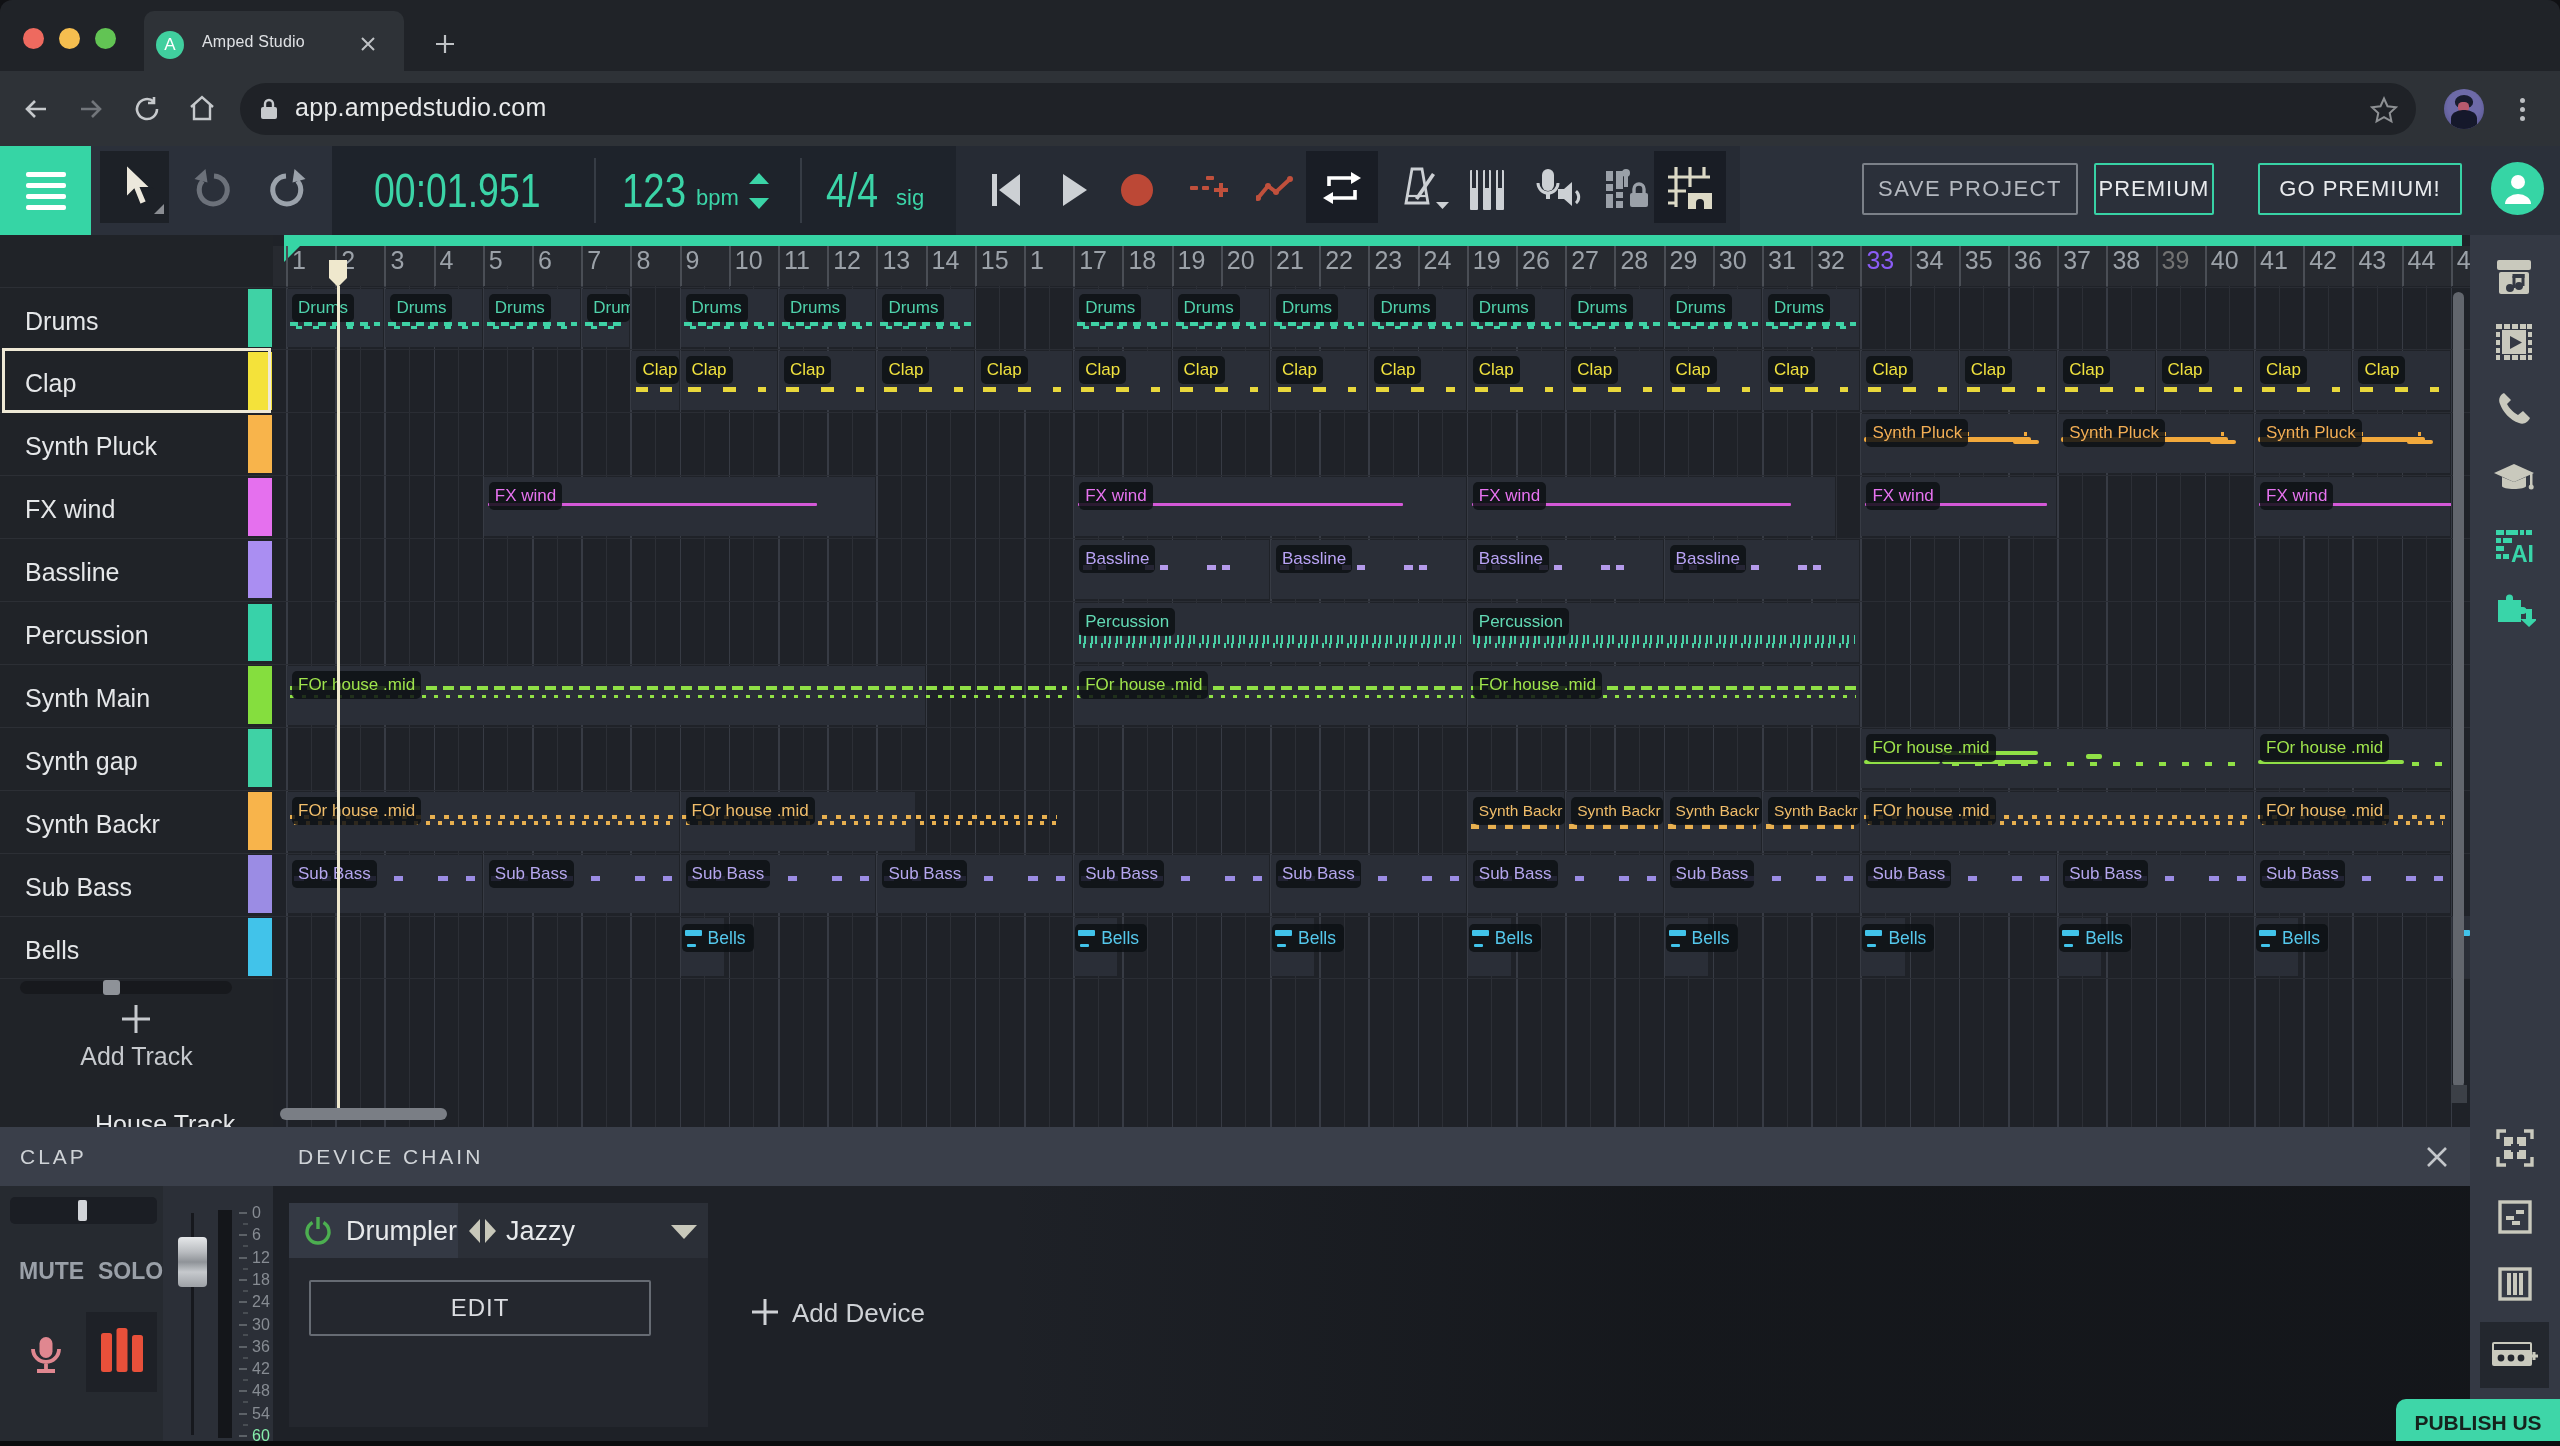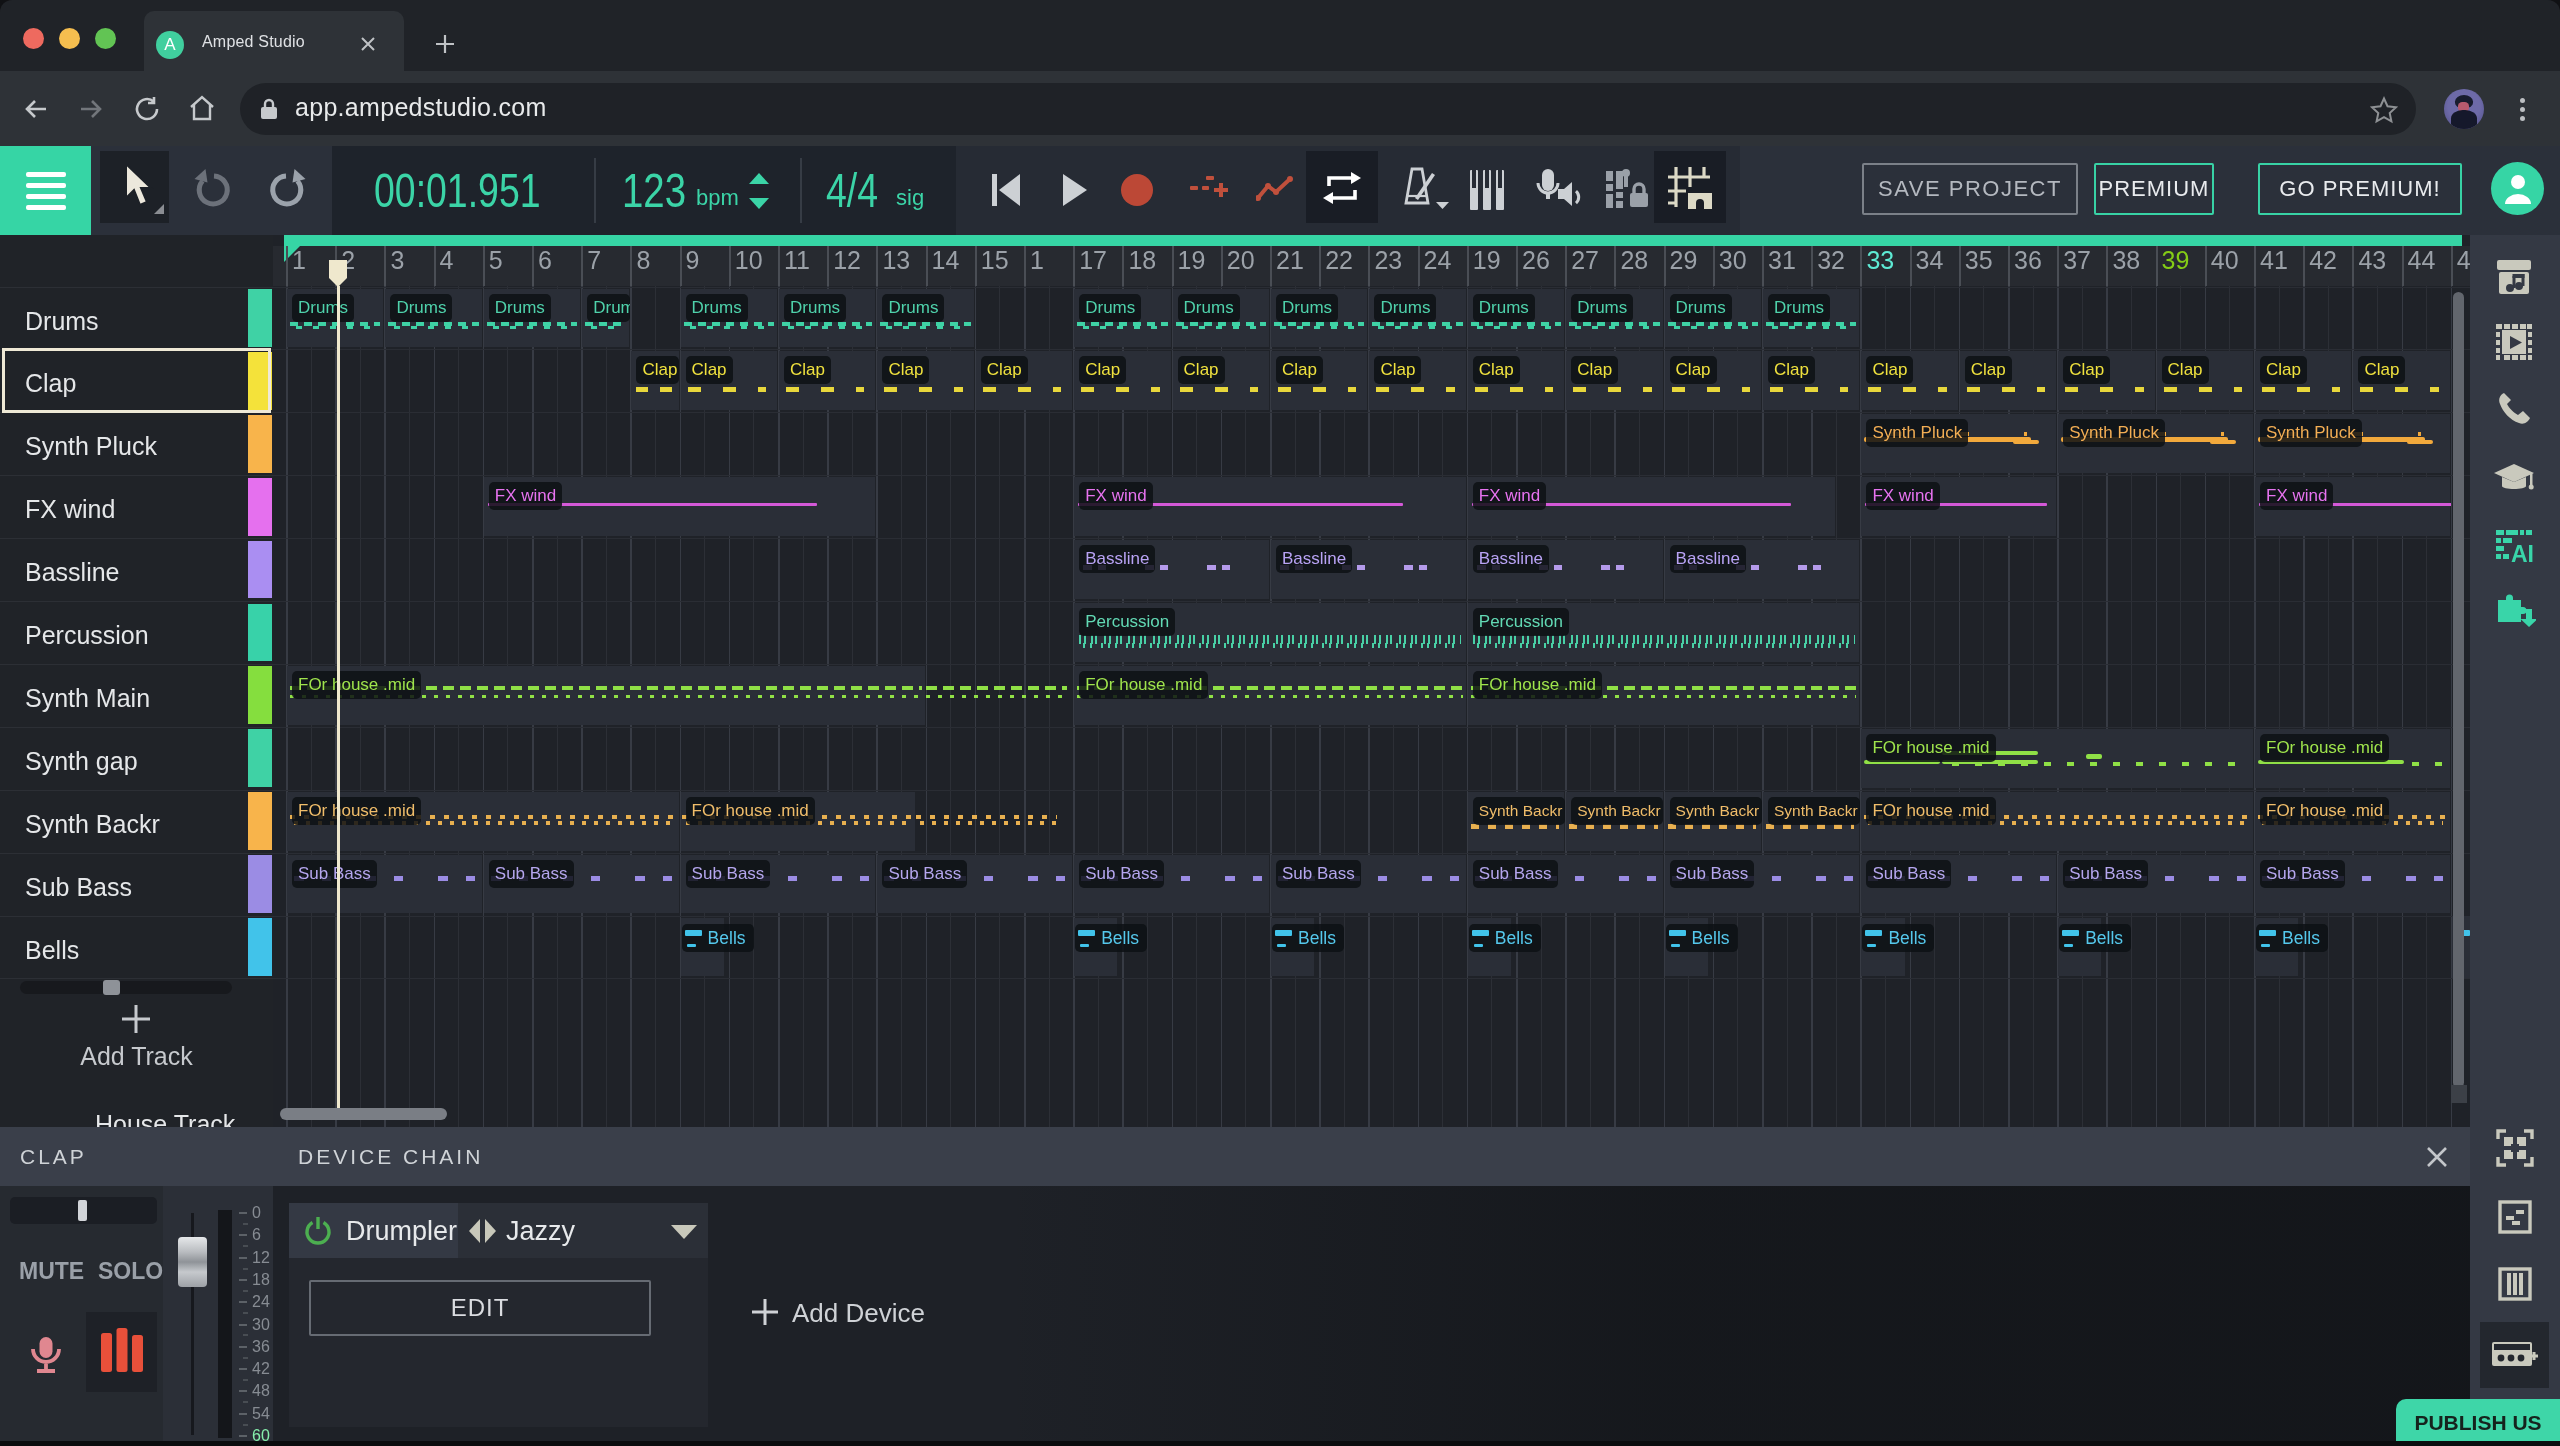--- a/index.html
+++ b/index.html
@@ -310,21 +310,21 @@
     <div class="abs" style="left:1762.0px;top:286px;width:1.5px;height:841px;background:#373b44"></div>
     <div class="abs" style="left:1786.6px;top:286px;width:1px;height:841px;background:#2c2f36"></div>
     <div class="abs" style="left:1768.0px;top:246px;font-size:25px;color:#9ba1a8">31</div>
     <div class="abs" style="left:1811.2px;top:246px;width:2px;height:40px;background:#4a4e55"></div>
     <div class="abs" style="left:1811.2px;top:286px;width:1.5px;height:841px;background:#373b44"></div>
     <div class="abs" style="left:1835.8px;top:286px;width:1px;height:841px;background:#2c2f36"></div>
     <div class="abs" style="left:1817.2px;top:246px;font-size:25px;color:#9ba1a8">32</div>
     <div class="abs" style="left:1860.4px;top:246px;width:2px;height:40px;background:#4a4e55"></div>
     <div class="abs" style="left:1860.4px;top:286px;width:1.5px;height:841px;background:#373b44"></div>
     <div class="abs" style="left:1885.0px;top:286px;width:1px;height:841px;background:#2c2f36"></div>
-    <div class="abs" style="left:1866.4px;top:246px;font-size:25px;color:#5eead4">33</div>
+    <div class="abs" style="left:1866.4px;top:246px;font-size:25px;color:#8b5cf6">33</div>
     <div class="abs" style="left:1909.6px;top:246px;width:2px;height:40px;background:#4a4e55"></div>
     <div class="abs" style="left:1909.6px;top:286px;width:1.5px;height:841px;background:#373b44"></div>
     <div class="abs" style="left:1934.2px;top:286px;width:1px;height:841px;background:#2c2f36"></div>
     <div class="abs" style="left:1915.6px;top:246px;font-size:25px;color:#9ba1a8">34</div>
     <div class="abs" style="left:1958.8px;top:246px;width:2px;height:40px;background:#4a4e55"></div>
     <div class="abs" style="left:1958.8px;top:286px;width:1.5px;height:841px;background:#373b44"></div>
     <div class="abs" style="left:1983.4px;top:286px;width:1px;height:841px;background:#2c2f36"></div>
     <div class="abs" style="left:1964.8px;top:246px;font-size:25px;color:#9ba1a8">35</div>
     <div class="abs" style="left:2008.0px;top:246px;width:2px;height:40px;background:#4a4e55"></div>
     <div class="abs" style="left:2008.0px;top:286px;width:1.5px;height:841px;background:#373b44"></div>
@@ -334,21 +334,21 @@
     <div class="abs" style="left:2057.2px;top:286px;width:1.5px;height:841px;background:#373b44"></div>
     <div class="abs" style="left:2081.8px;top:286px;width:1px;height:841px;background:#2c2f36"></div>
     <div class="abs" style="left:2063.2px;top:246px;font-size:25px;color:#9ba1a8">37</div>
     <div class="abs" style="left:2106.4px;top:246px;width:2px;height:40px;background:#4a4e55"></div>
     <div class="abs" style="left:2106.4px;top:286px;width:1.5px;height:841px;background:#373b44"></div>
     <div class="abs" style="left:2131.0px;top:286px;width:1px;height:841px;background:#2c2f36"></div>
     <div class="abs" style="left:2112.4px;top:246px;font-size:25px;color:#9ba1a8">38</div>
     <div class="abs" style="left:2155.6px;top:246px;width:2px;height:40px;background:#4a4e55"></div>
     <div class="abs" style="left:2155.6px;top:286px;width:1.5px;height:841px;background:#373b44"></div>
     <div class="abs" style="left:2180.2px;top:286px;width:1px;height:841px;background:#2c2f36"></div>
-    <div class="abs" style="left:2161.6px;top:246px;font-size:25px;color:#84cc16">39</div>
+    <div class="abs" style="left:2161.6px;top:246px;font-size:25px;color:#737373">39</div>
     <div class="abs" style="left:2204.8px;top:246px;width:2px;height:40px;background:#4a4e55"></div>
     <div class="abs" style="left:2204.8px;top:286px;width:1.5px;height:841px;background:#373b44"></div>
     <div class="abs" style="left:2229.4px;top:286px;width:1px;height:841px;background:#2c2f36"></div>
     <div class="abs" style="left:2210.8px;top:246px;font-size:25px;color:#9ba1a8">40</div>
     <div class="abs" style="left:2254.0px;top:246px;width:2px;height:40px;background:#4a4e55"></div>
     <div class="abs" style="left:2254.0px;top:286px;width:1.5px;height:841px;background:#373b44"></div>
     <div class="abs" style="left:2278.6px;top:286px;width:1px;height:841px;background:#2c2f36"></div>
     <div class="abs" style="left:2260.0px;top:246px;font-size:25px;color:#9ba1a8">41</div>
     <div class="abs" style="left:2303.2px;top:246px;width:2px;height:40px;background:#4a4e55"></div>
     <div class="abs" style="left:2303.2px;top:286px;width:1.5px;height:841px;background:#373b44"></div>

